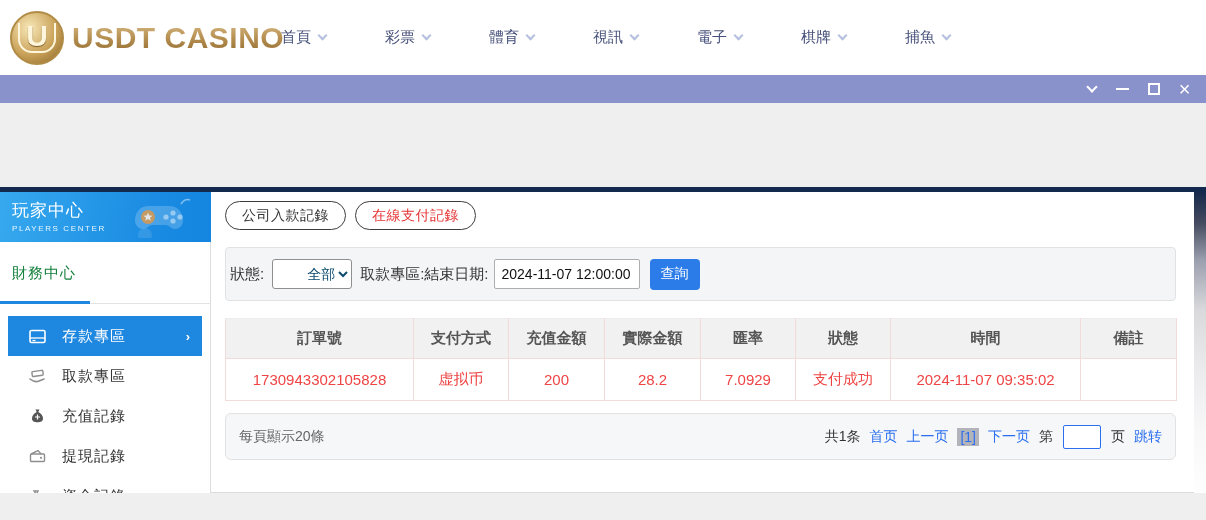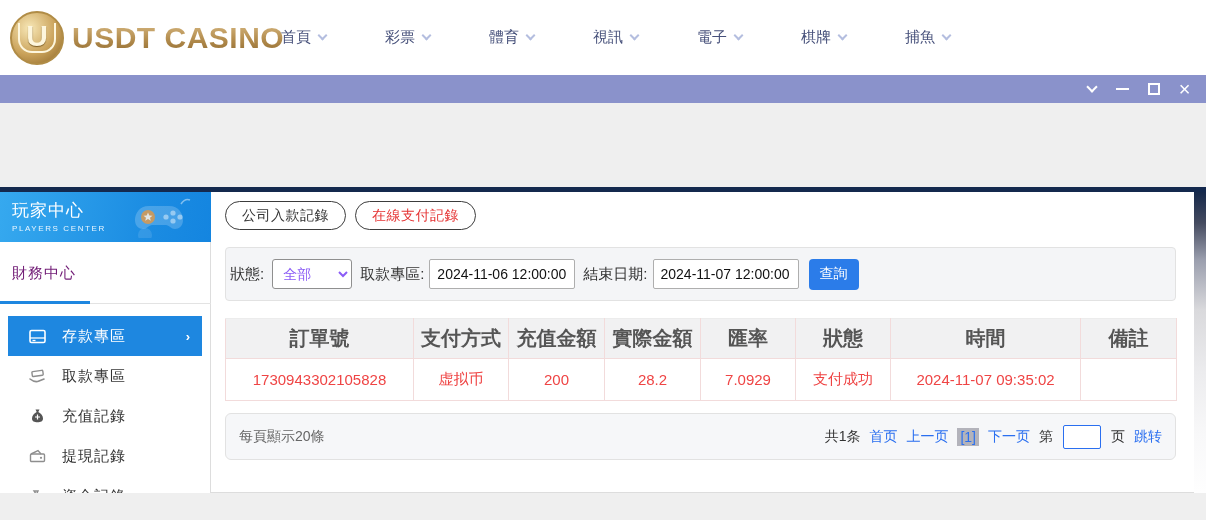--- a/index.html
+++ b/index.html
@@ -44,46 +44,46 @@
   
   .workspace { position:absolute; left:0; top:192px; width:1206px; height:301px; background:#ffffff; border-bottom:1px solid #ddd; }
   .right-fade { position:absolute; left:1194px; top:192px; width:12px; height:310px;
     background:linear-gradient(180deg,#16294b 0%, #454b60 10%, #9b9fae 22%, #d9d9dc 38%, #ececee 58%, #f8f8f9 78%, #ffffff 100%); }
   
   .sidebar { position:absolute; left:0; top:192px; width:211px; height:301px; background:#fff; border-right:1px solid #ddd; }
   .sb-header { position:relative; width:211px; height:50px; background:linear-gradient(100deg,#36a9ef 0%, #1b8ce2 70%, #1485e0 100%); padding:7px 10px 0 12px; overflow:hidden; }
   .sb-title { color:#fff; font-size:17px; letter-spacing:1px; }
   .sb-sub { color:#eaf6ff; font-size:8px; letter-spacing:1.6px; margin-top:2px; }
   .sb-gamepad { position:absolute; right:14px; top:4px; opacity:.9; }
-  .sb-section { margin:22px 0 0 12px; color:#701a75; font-size:15px; letter-spacing:1px; }
+  .sb-section { margin:22px 0 0 12px; color:#15803d; font-size:15px; letter-spacing:1px; }
   .sb-underline { position:relative; margin-top:18px; height:3px; }
   .sb-underline .gray { position:absolute; left:0; bottom:0; width:211px; height:1px; background:#e3e3e3; }
   .sb-underline .blue { position:absolute; left:0; bottom:0; width:90px; height:3px; background:#1e87e0; }
   .sb-menu { margin-top:12px; }
   .sb-item { position:relative; height:40px; display:flex; align-items:center; cursor:pointer; }
   .sb-item .icon { width:18px; margin-left:28px; display:flex; justify-content:center; }
   .sb-item .lbl { margin-left:16px; font-size:15px; color:#333; letter-spacing:1px; }
   .sb-item.active { background:#1e87e0; margin:0 9px 0 8px; width:194px; }
   .sb-item.active .icon { margin-left:20px; }
   .sb-item.active .lbl { color:#fff; }
   .sb-item.active .arrow { position:absolute; right:12px; color:#fff; font-size:13px; font-weight:bold; }
   
   .content { position:absolute; left:212px; top:192px; width:982px; height:280px; background:#fff; }
   .tabs { position:absolute; left:13px; top:9px; display:flex; gap:9px; }
   .tab-btn { height:29px; padding:0 16px; border:1px solid #3c3c3c; border-radius:15px; background:#fff;
     font-size:14px; display:flex; align-items:center; cursor:pointer; color:#333; letter-spacing:0.5px; font-family:inherit; }
   .tab-btn.active { color:#e53333; }
   .filter-box { position:absolute; left:13px; top:55px; width:951px; height:54px; background:#f4f5f7; border:1px solid #e2e2e2; border-radius:4px;
     display:flex; align-items:center; padding-left:4px; }
   .f-label { font-size:15px; color:#333; }
-  .status-select { width:80px; height:30px; margin:12px 8px; border:1px solid #8f8f8f; border-radius:3px; background:#fff; font-size:14px; font-family:inherit; color:#8b5cf6; padding-left:6px; }
+  .status-select { width:80px; height:30px; margin:12px 8px; border:1px solid #8f8f8f; border-radius:3px; background:#fff; font-size:14px; font-family:inherit; color:#0c4a6e; padding-left:6px;text-align:right; }
   .date-input { width:146px; height:30px; border:1px solid #aeaeae; border-radius:2px; background:#fff; font-size:14px; font-family:inherit; color:#111; padding-left:7px; margin:0 8px 0 5px; }
   .search-btn { width:50px; height:31px; margin-left:2px; background:#2b7ce9; color:#fff; border:none; border-radius:4px; font-size:14px; font-family:inherit; cursor:pointer; }
   .data-table { position:absolute; left:13px; top:126px; width:951px; border-collapse:collapse; table-layout:fixed; }
-  .data-table th { height:40px; background:#f1f1f2; color:#555; font-size:20px; font-weight:bold; border:1px solid #f2dbdb; border-top-color:#ececec; }
+  .data-table th { height:40px; background:#f1f1f2; color:#555; font-size:15px; font-weight:bold; border:1px solid #f2dbdb; border-top-color:#ececec; }
   .data-table td { height:42px; background:#fff; color:#ef4444; font-size:15px; text-align:center; border:1px solid #f2dbdb; }
   .pager-box { position:absolute; left:13px; top:221px; width:951px; height:47px; background:#f6f7f9; border:1px solid #e2e2e2; border-radius:6px;
     display:flex; align-items:center; justify-content:space-between; padding:0 13px; font-size:14px; }
   .pager-right { display:flex; align-items:center; gap:9px; }
   .pg-text { color:#333; }
   .pg-muted { color:#666; }
   .pg-link { color:#2a6ff0; cursor:pointer; text-decoration:none; }
   .pg-current { color:#2a6ff0; background:#b3b3bb; padding:1px 3px; cursor:pointer; }
   .jump-input { width:38px; height:24px; border:1px solid #2a6ff0; border-radius:2px; background:#fff; margin:0 1px; font-family:inherit; font-size:14px; text-align:center; }
   .bottom-strip { position:absolute; left:0; top:493px; width:1206px; height:27px; background:#efefef; }
@@ -228,21 +228,20 @@
     <button class="tab-btn">公司入款記錄</button>
     <button class="tab-btn active">在線支付記錄</button>
   </div>
 
   <div class="filter-box">
     <span class="f-label">狀態:</span>
     <select class="status-select">
       <option>全部</option>
     </select>
     <span class="f-label">取款專區:</span>
-    <input class="date-input" type="text" value="2024-11-06 12:00:00" style="">
     <span class="f-label">結束日期:</span>
     <input class="date-input" type="text" value="2024-11-07 12:00:00" style="">
     <button class="search-btn">查詢</button>
   </div>
 
   <table class="data-table">
     <colgroup>
       <col style="width:188px">
         <col style="width:95px">
         <col style="width:96px">

